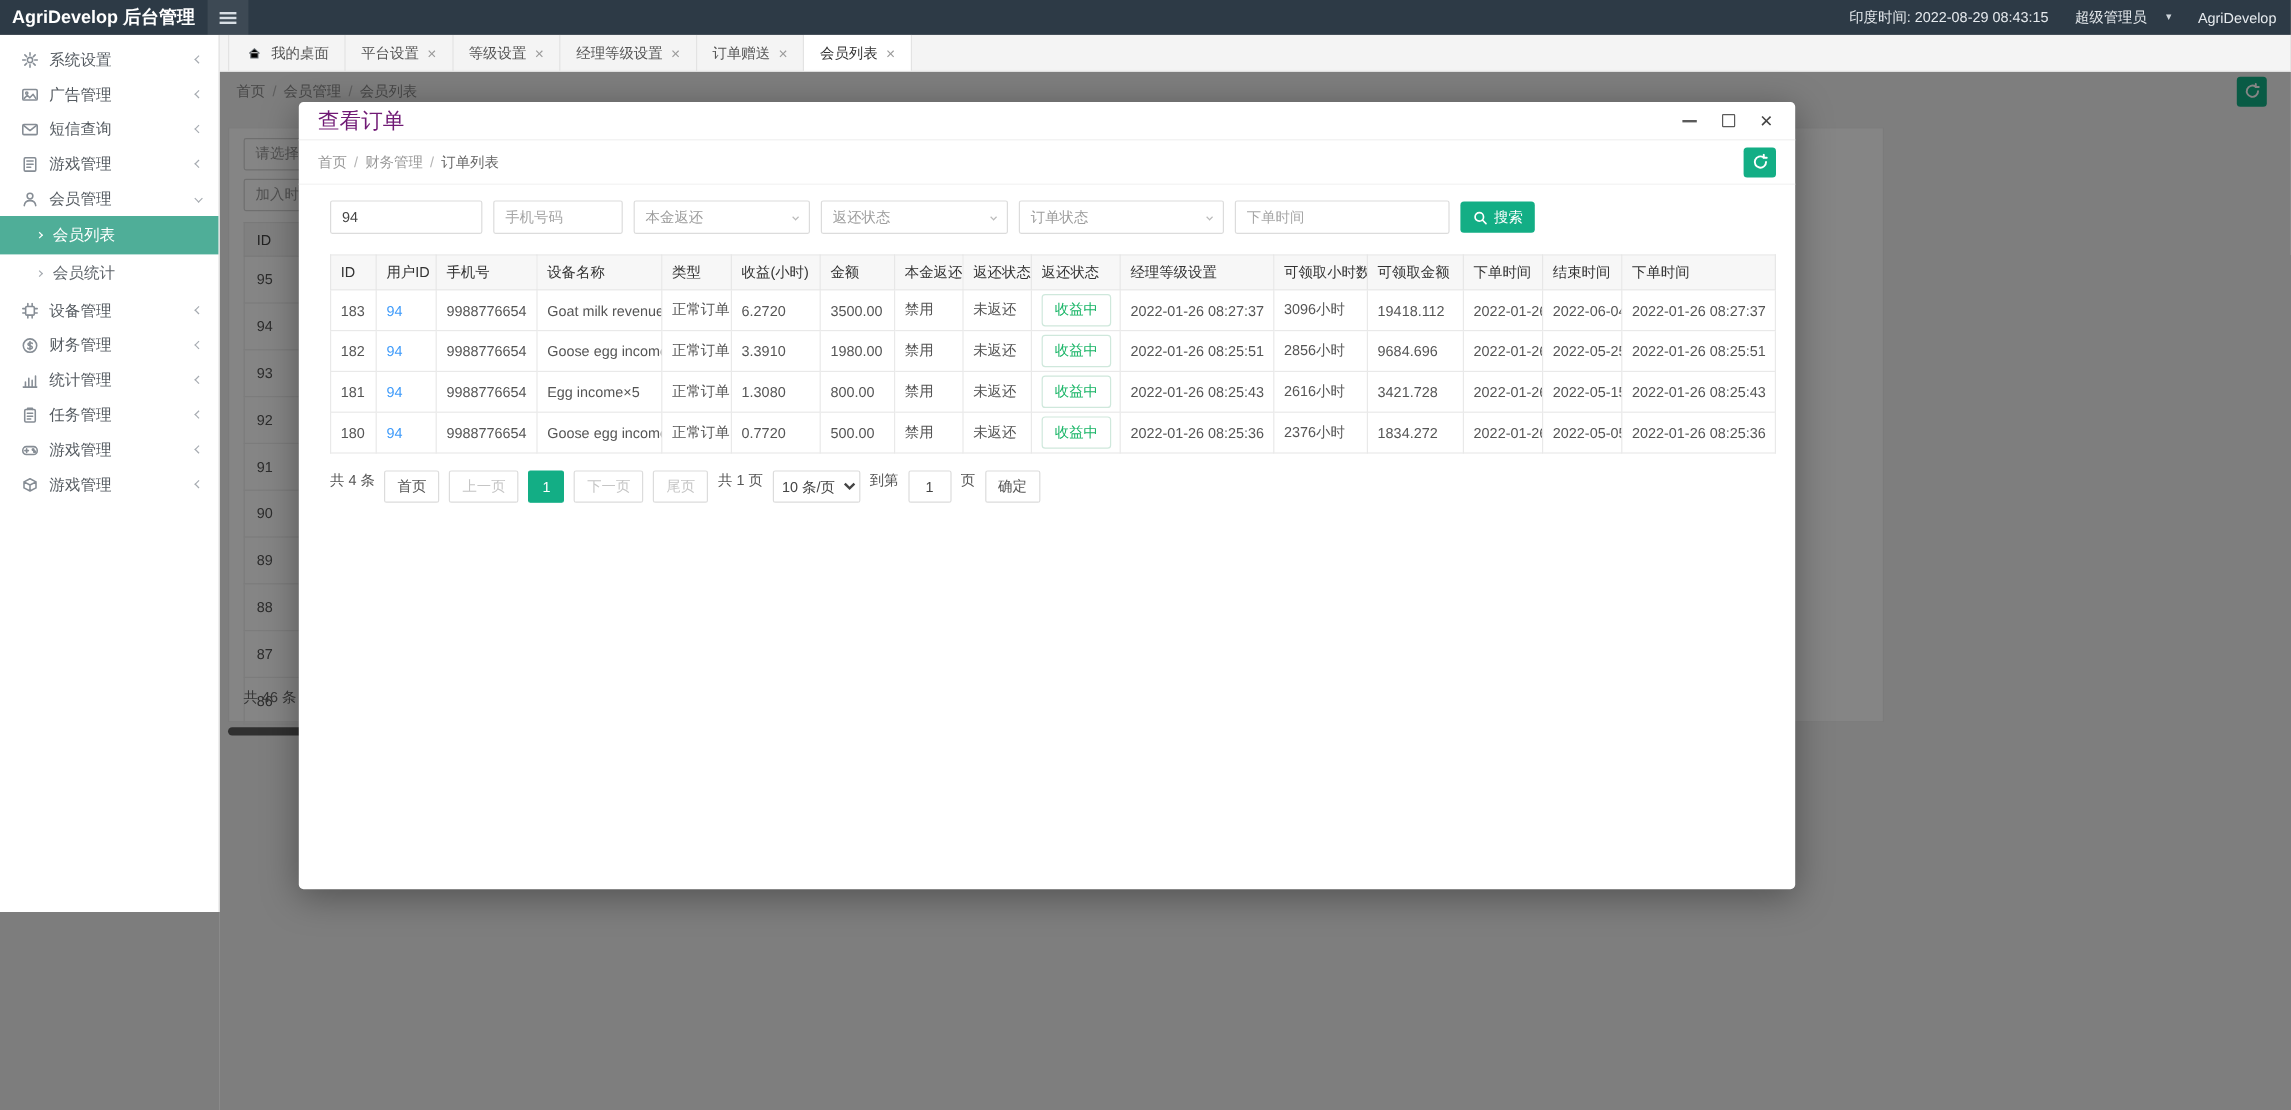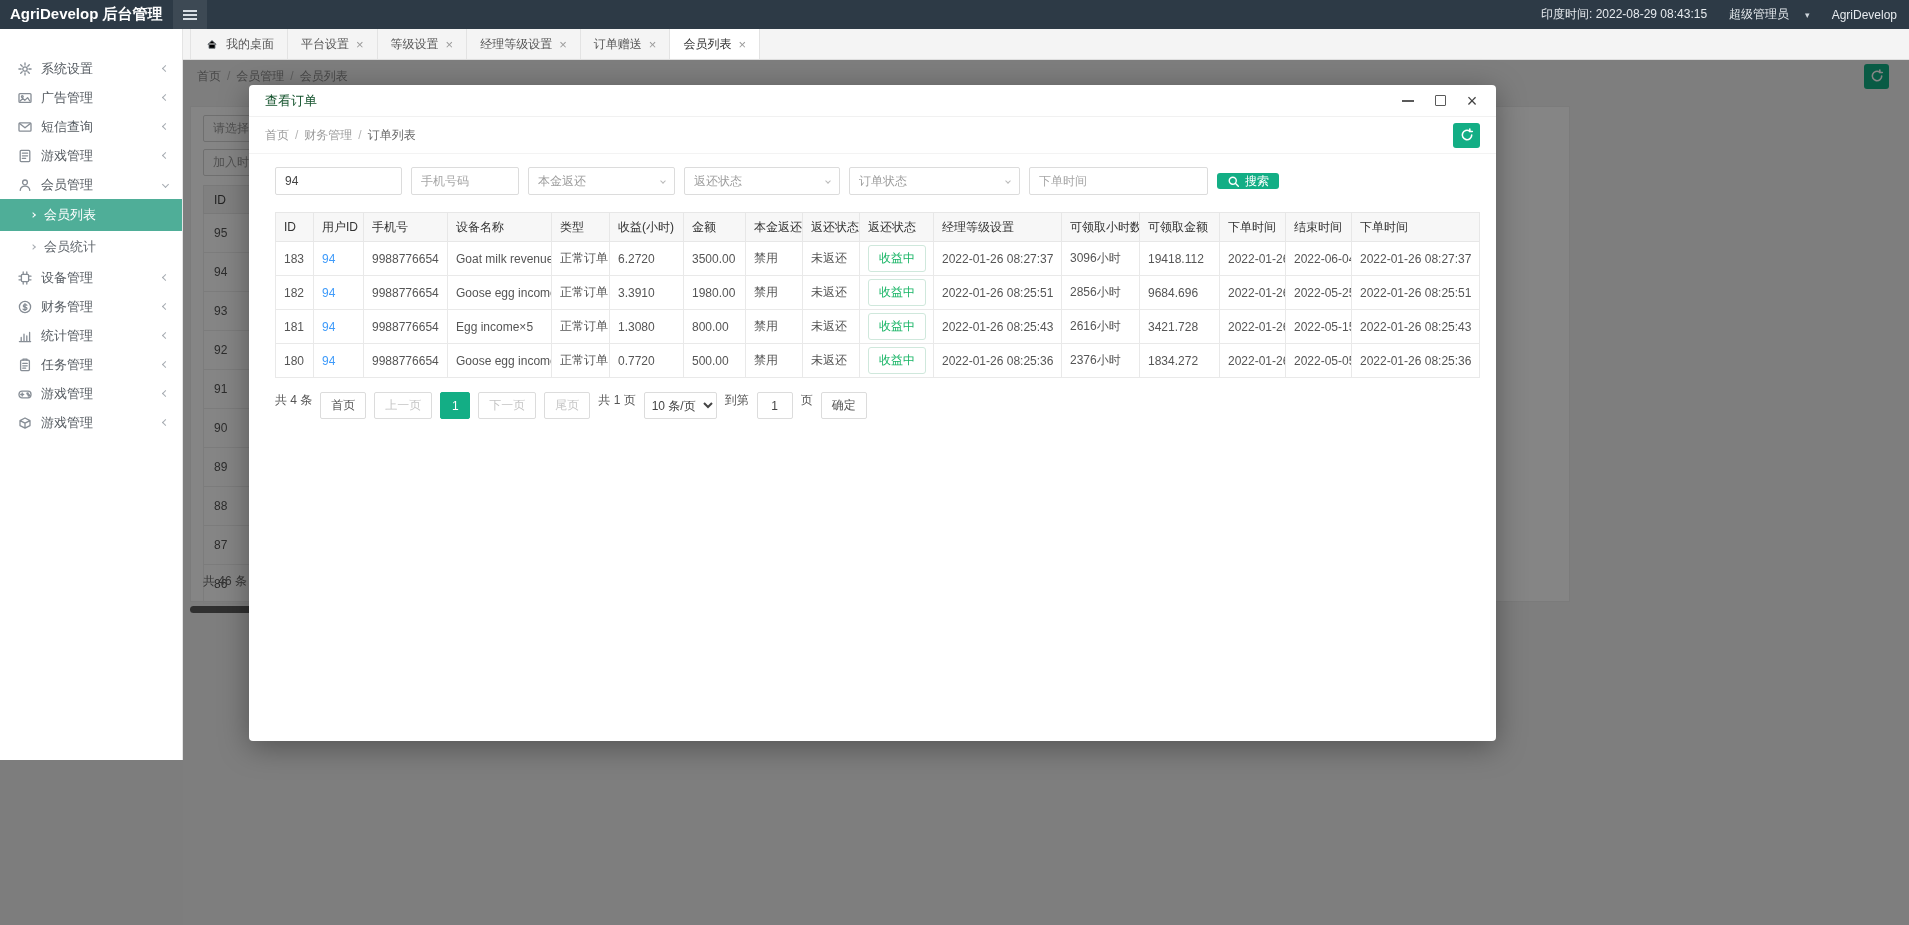--- a/index.html
+++ b/index.html
@@ -12,21 +12,21 @@
 
 .topbar{position:absolute;top:0;left:0;width:1909px;height:29px;background:#2d3a46;z-index:200;display:flex;align-items:center}
 .topbar-title{color:#fff;font-size:15px;font-weight:bold;padding-left:10px;width:173px;white-space:nowrap}
 .hamburger{width:34px;height:29px;display:flex;align-items:center;justify-content:center;background:rgba(255,255,255,.08)}
 .hamburger-bars{width:14px;height:2px;background:#d8dee4;box-shadow:0 -4px 0 #d8dee4,0 4px 0 #d8dee4;display:block}
 .topbar-right{margin-left:auto;display:flex;align-items:center;gap:22px;padding-right:12px;color:#e6eaee;font-size:12px}
 .topbar-role{display:flex;align-items:center;gap:16px;cursor:pointer}
 .topbar-caret{font-size:9px;color:#cfd6dc}
 
 
-.sidebar{position:absolute;top:29px;left:0;width:183px;height:731px;background:#fff;z-index:150;border-right:1px solid #e4e4e4;padding-top:25px}
+.sidebar{position:absolute;top:29px;left:0;width:183px;height:731px;background:#fff;z-index:150;border-right:1px solid #e4e4e4;padding-top:6px}
 .menu-item{height:29px;display:flex;align-items:center;padding:0 14px 0 17px;color:#555b61;font-size:13px;gap:9px;cursor:pointer}
 .mi-icon{width:15px;height:15px;display:flex;align-items:center;justify-content:center}
 .menu-item svg,.bg-ico svg{stroke:#868d95;fill:none;stroke-width:1.3;stroke-linecap:round;stroke-linejoin:round}
 .menu-chev{margin-left:auto;display:flex;align-items:center}
 .chev{width:5px;height:5px;border-left:1.5px solid #a6abb1;border-bottom:1.5px solid #a6abb1;display:inline-block}
 .chev.left{transform:rotate(45deg)}
 .chev.down{transform:rotate(-45deg)}
 .chev.right{transform:rotate(225deg)}
 .chev.sm{width:4px;height:4px}
 .submenu-item{height:32px;display:flex;align-items:center;padding-left:31px;gap:9px;color:#60666c;font-size:13px;cursor:pointer}
@@ -56,36 +56,36 @@
 .bg-table th{background:#f6f6f6;border:1px solid #e8e8e8;height:28px;font-weight:normal;color:#444;text-align:left;padding:0 10px}
 .bg-table td{border:1px solid #ededed;height:33px;padding:0 10px;color:#555}
 .edit-btn{background:#4fae98;color:#fff;font-size:11px;border-radius:2px;padding:4px 9px}
 .bg-total{position:absolute;left:12px;top:466px;color:#666}
 .hscrollbar{position:absolute;left:7px;top:546px;width:424px;height:7px;background:#5c5c5c;border-radius:4px;cursor:pointer}
 .overlay{position:absolute;top:31px;left:0;right:0;bottom:0;background:rgba(0,0,0,.48);z-index:40}
 
 
 .modal{position:absolute;left:249px;top:85px;width:1247px;height:656px;background:#fff;border-radius:4px;box-shadow:0 6px 30px rgba(0,0,0,.35);z-index:300}
 .modal-header{height:32px;display:flex;align-items:center;padding:0 16px;border-bottom:1px solid #f1f1f1}
-.modal-title{font-size:13px;color:#14532d}
+.modal-title{font-size:18px;color:#701a75}
 .modal-controls{margin-left:auto;display:flex;align-items:center;gap:16px}
 .mc-btn{display:flex;align-items:center;justify-content:center;width:16px;height:16px}
 .mc-min{width:12px;height:2px;background:#5a5a5a;display:block}
 .mc-max{width:11px;height:11px;border:1.5px solid #5a5a5a;border-radius:1px;display:block}
 .mc-close{font-size:18px;color:#444;line-height:1}
 .modal-crumb{height:37px;display:flex;align-items:center;padding:0 16px;gap:6px;color:#9a9a9a;border-bottom:1px solid #f3f3f3}
 .modal-crumb .current{color:#666}
 .modal-refresh{margin-left:auto;width:27px;height:25px;background:#13ae85;border-radius:3px;display:flex;align-items:center;justify-content:center}
 .filters{display:flex;align-items:center;gap:9px;padding:13px 26px 0}
 .f-input{height:28px;border:1px solid #dcdcdc;border-radius:2px;padding:0 9px;font-size:12px;color:#444;background:#fff}
 .f-input::placeholder{color:#a6a6a6}
 .f-select{height:28px;border:1px solid #dcdcdc;border-radius:2px;display:flex;align-items:center;padding:0 9px;color:#9d9d9d;position:relative;background:#fff;cursor:pointer}
 .f-select .chev{position:absolute;right:9px;border-color:#b9b9b9}
 .w1{width:127px}.w2{width:108px}.w3{width:147px}.w4{width:156px}.w5{width:171px}.w6{width:179px}
-.search-btn{height:16px;background:#13ae85;color:#fff;border-radius:3px;padding:0 10px;display:flex;align-items:center;gap:5px}
+.search-btn{height:26px;background:#13ae85;color:#fff;border-radius:3px;padding:0 10px;display:flex;align-items:center;gap:5px}
 .order-table{border-collapse:collapse;margin:17px 26px 0;width:1194px;font-size:12px;table-layout:fixed}
 .order-table th{border:1px solid #e7e7e7;background:#f7f7f7;height:29px;font-weight:normal;text-align:left;padding:0 8px;color:#333;white-space:nowrap;overflow:hidden}
 .order-table td{border:1px solid #e9e9e9;height:34px;padding:0 8px;color:#555;white-space:nowrap;overflow:hidden}
 .cell-link{color:#3f9bfa;text-decoration:none}
 .cell-green{color:#18b566}
 .cell-muted{color:#c3c3c3}
 .chip{border:1px solid #cfe8dc;color:#18b566;background:#fff;border-radius:3px;padding:4px 10px;font-size:12px}
 .pager{display:flex;gap:8px;padding:14px 26px 0;font-size:12px;color:#555}
 .pg-btn{height:27px;min-width:30px;padding:0 10px;border:1px solid #dcdcdc;background:#fff;border-radius:2px;color:#555}
 .pg-btn.disabled{color:#c5c5c5;cursor:default}

